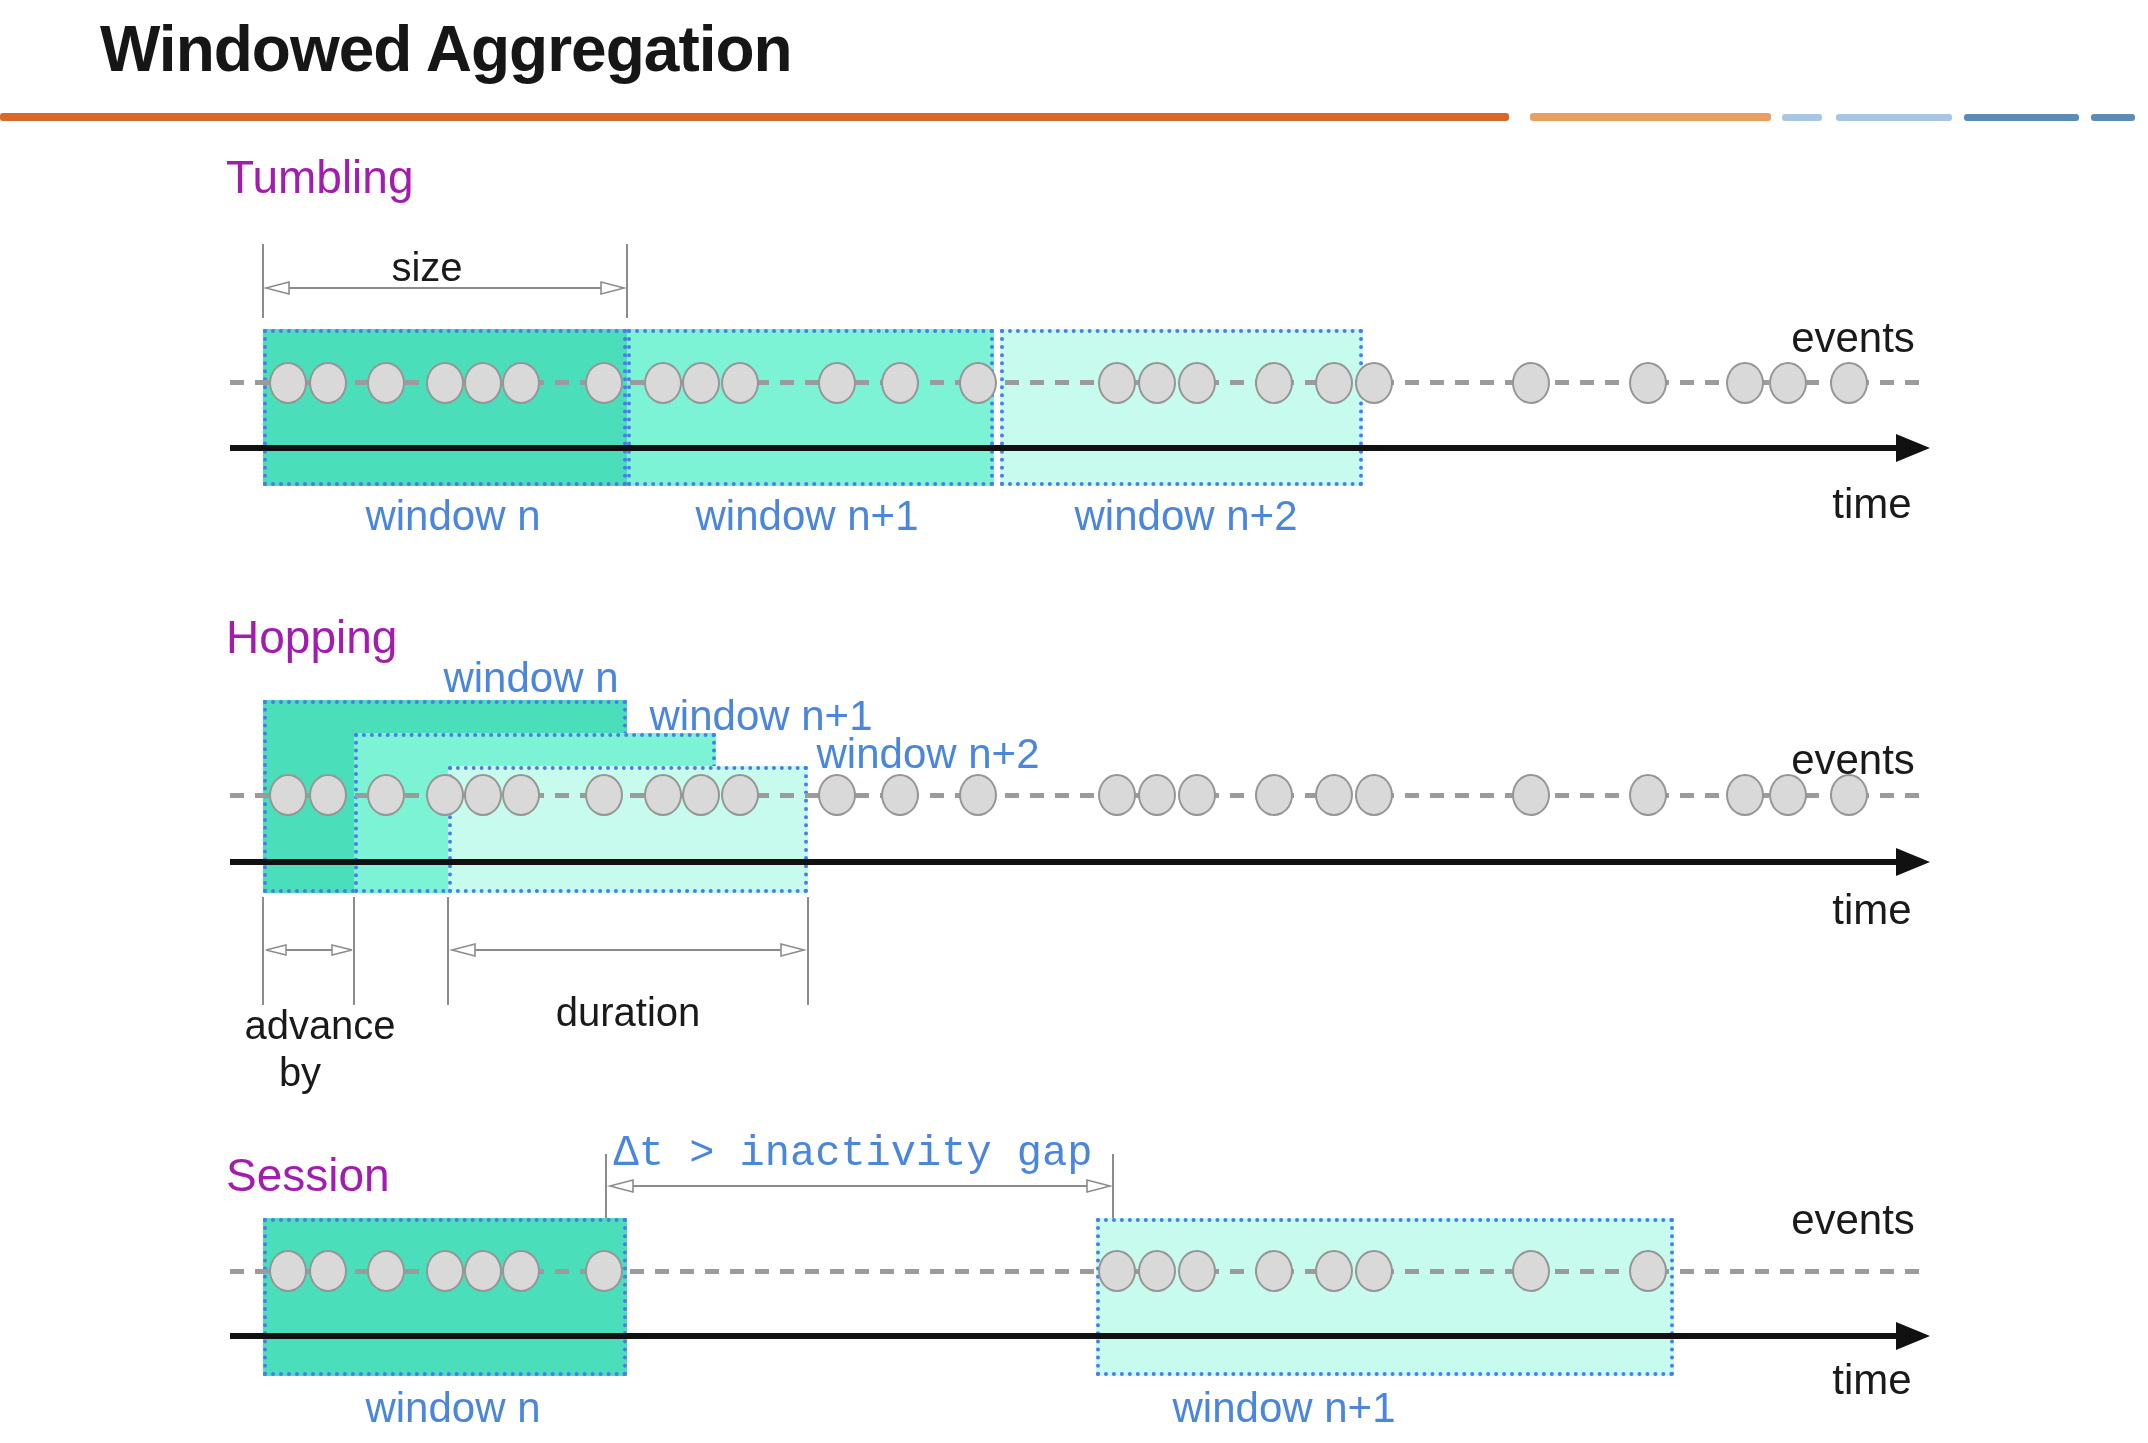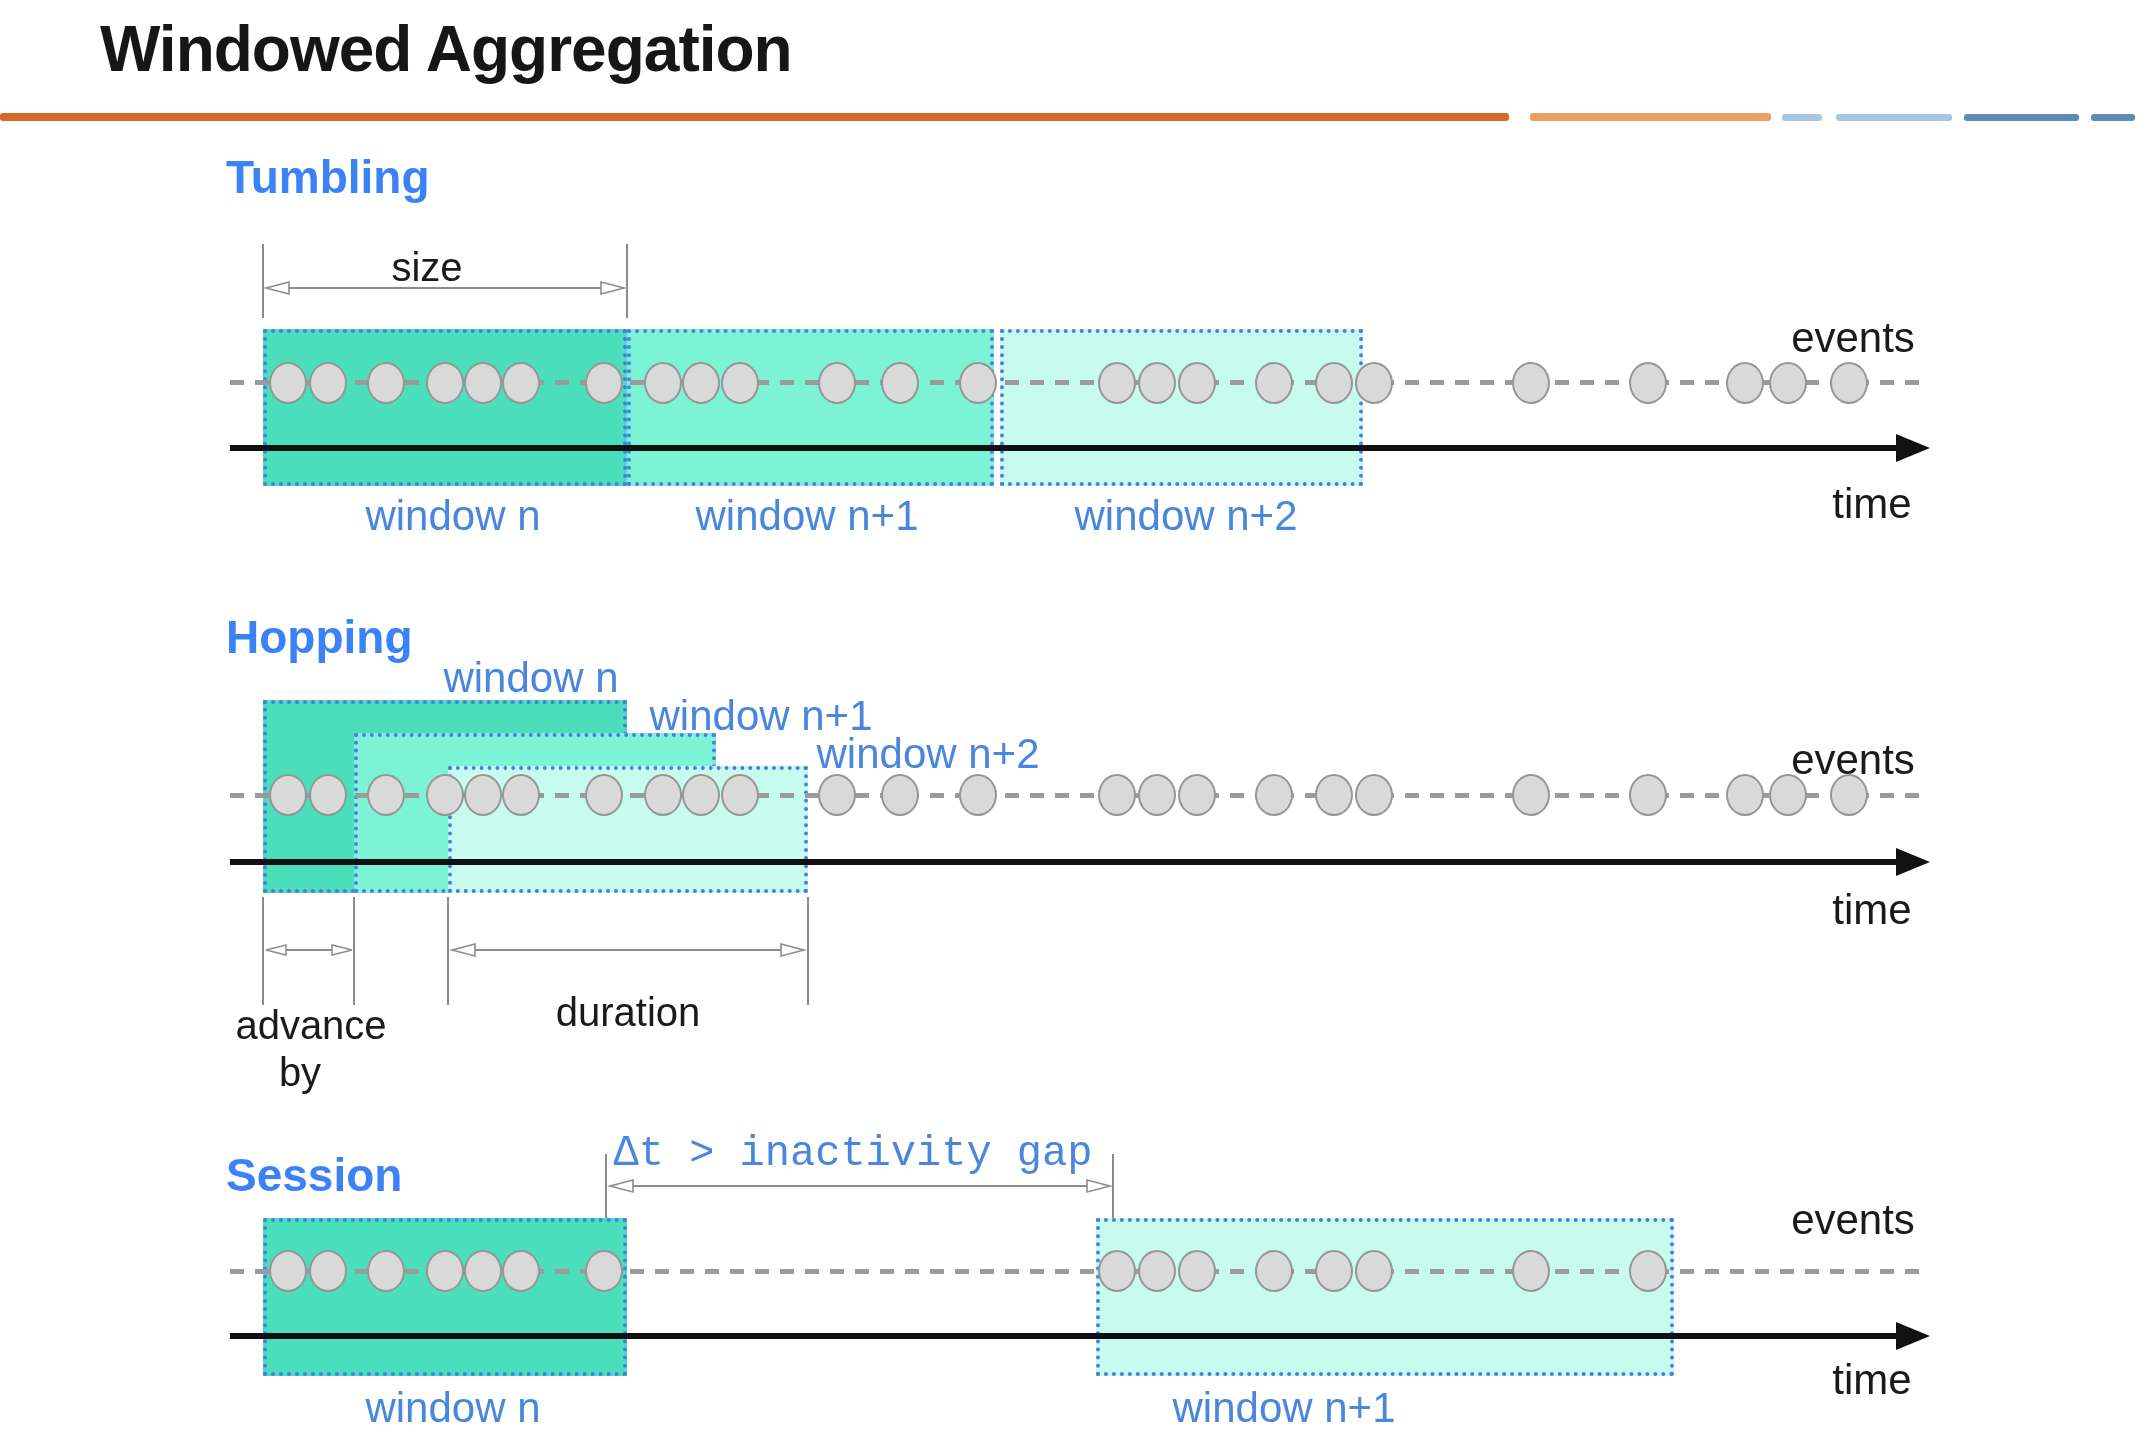--- a/index.html
+++ b/index.html
@@ -2,21 +2,21 @@
 <html><head>
 <meta charset="utf-8">
 <style>
   html,body{margin:0;padding:0;background:#ffffff;}
   .slide{position:relative;width:2148px;height:1443px;background:#fff;overflow:hidden;
          font-family:"Liberation Sans", sans-serif;}
   .layer{position:absolute;inset:0;}
   .title{position:absolute;left:100px;top:12px;font-size:64px;font-weight:600;
          letter-spacing:-1px;color:#161616;}
   .rule{position:absolute;height:8px;border-radius:3px;}
-  .heading{position:absolute;font-size:46px;color:#3b82f6;font-weight:bold;}
+  .heading{position:absolute;font-size:46px;color:#a21caf;}
   .winlabel{position:absolute;font-size:42px;color:#4a86dd;transform:translateX(-50%);white-space:nowrap;}
   .anno{position:absolute;font-size:40px;color:#1a1a1a;transform:translateX(-50%);white-space:nowrap;}
   .gaplabel{position:absolute;font-size:42px;color:#4a86dd;transform:translateX(-50%);white-space:nowrap;}
   .box{position:absolute;box-sizing:border-box;border:4px dotted #4b7ce8;}
   .fill-n  {background:#4adfba;}
   .fill-n1 {background:#7df3d6;}
   .fill-n2 {background:#c6fbed;}
   .evline{position:absolute;height:5px;z-index:2;
           background:repeating-linear-gradient(90deg,#9b9b9b 0 14px,transparent 14px 25px);}
   .evrow{position:absolute;left:0;top:0;width:100%;height:42px;z-index:4;}
@@ -146,21 +146,21 @@
     <svg class="dim" style="left:264px;top:941px;" width="90" height="18" viewBox="0 0 90 18">
       <line x1="3" y1="9" x2="87" y2="9" stroke="#8c8c8c" stroke-width="2"></line>
       <polygon points="2,9 22,4 22,14" fill="#ffffff" stroke="#8c8c8c" stroke-width="1.5"></polygon>
       <polygon points="88,9 68,4 68,14" fill="#ffffff" stroke="#8c8c8c" stroke-width="1.5"></polygon>
     </svg>
     <svg class="dim" style="left:449px;top:941px;" width="358" height="18" viewBox="0 0 358 18">
       <line x1="4" y1="9" x2="354" y2="9" stroke="#8c8c8c" stroke-width="2"></line>
       <polygon points="3,9 26,3 26,15" fill="#ffffff" stroke="#8c8c8c" stroke-width="1.6"></polygon>
       <polygon points="355,9 332,3 332,15" fill="#ffffff" stroke="#8c8c8c" stroke-width="1.6"></polygon>
     </svg>
-    <div class="anno" style="left:311px;top:1003px;">advance</div>
+    <div class="anno" style="left:320px;top:1003px;">advance</div>
     <div class="anno" style="left:300px;top:1050px;">by</div>
     <div class="anno" style="left:628px;top:990px;">duration</div>
   </div>
 
   <div class="layer">
     <div class="heading" style="left:226px;top:1148px;">Session</div>
 
     <div class="gaplabel" style="left:853px;top:1130px;font-family:Liberation Mono, monospace;">∆t &gt; inactivity gap</div>
     <div class="tick" style="left:605px;top:1154px;height:96px;"></div>
     <div class="tick" style="left:1112px;top:1154px;height:96px;"></div>

